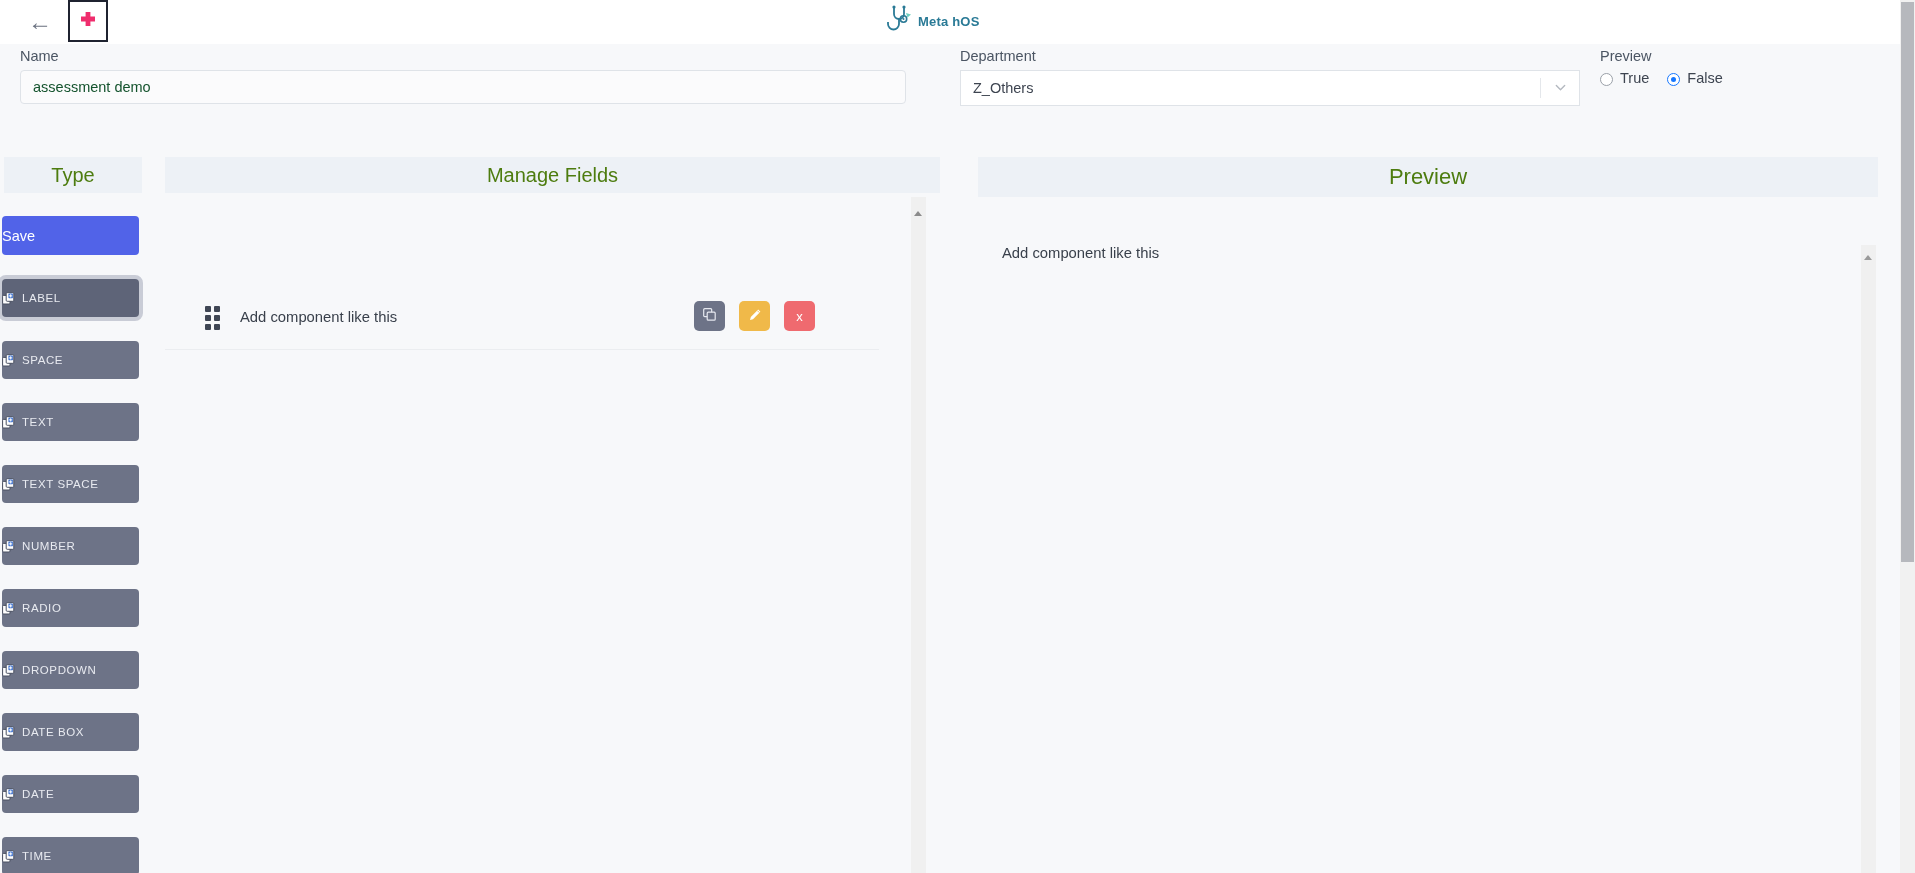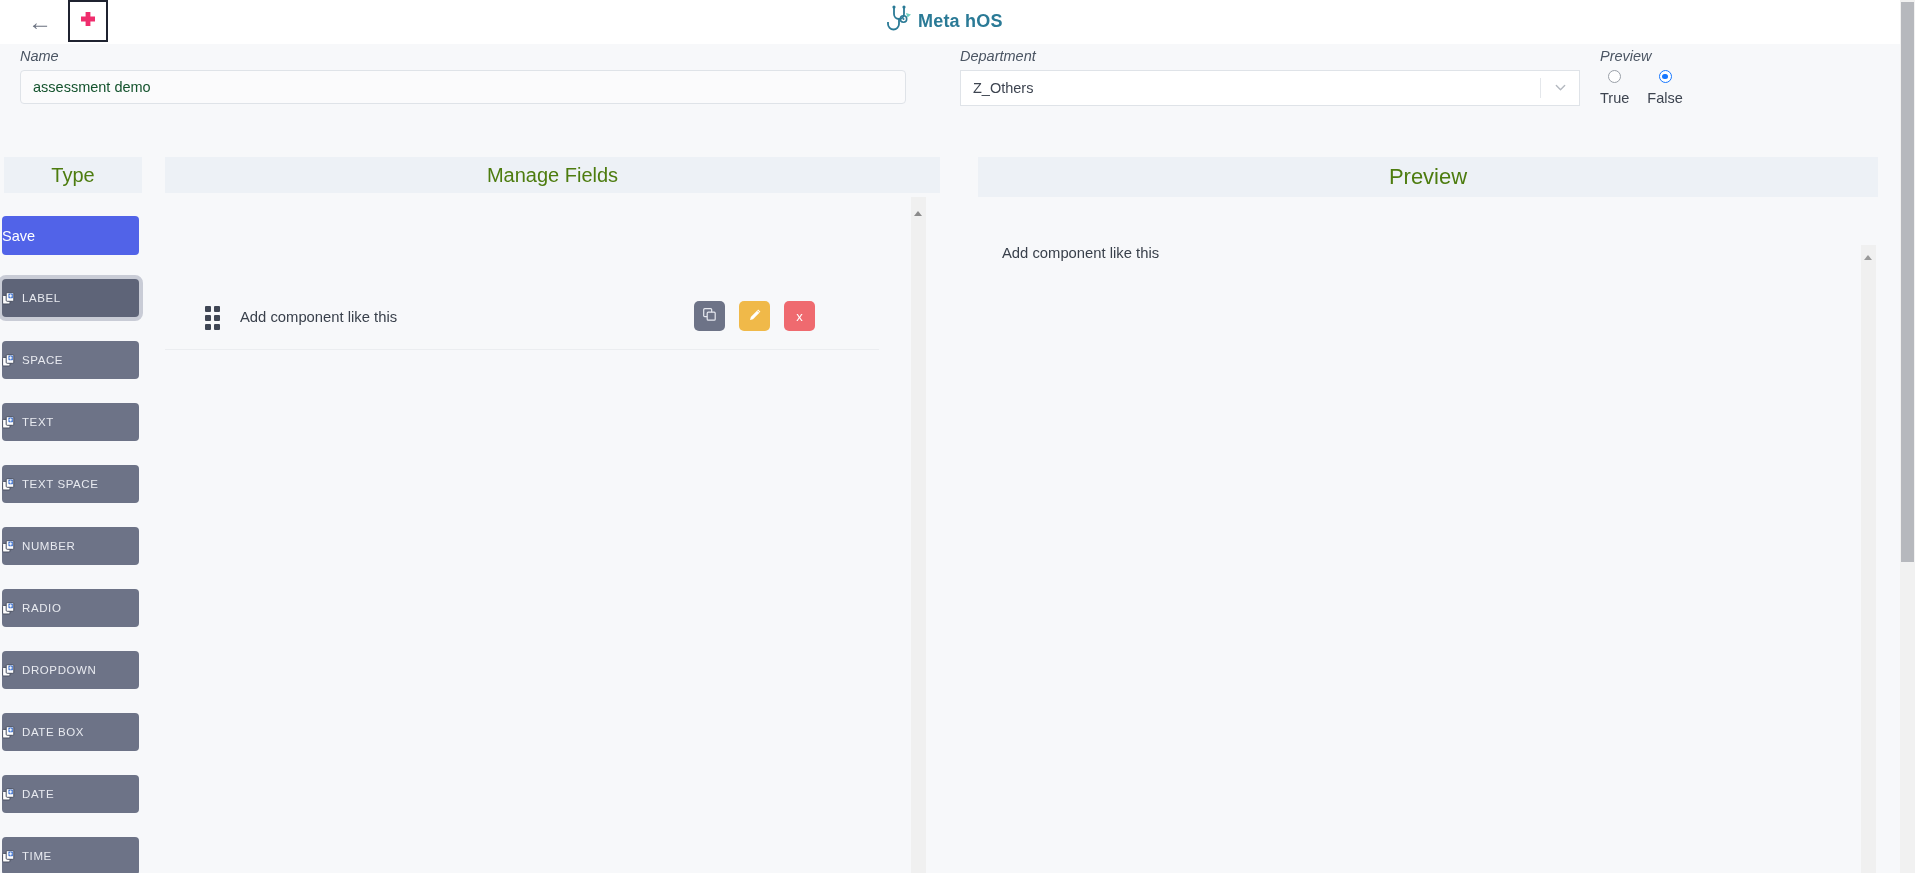--- a/index.html
+++ b/index.html
@@ -26,31 +26,31 @@
     position: absolute; left: 68px; top: 0px;
     width: 40px; height: 42px;
     border: 2px solid #1f2330; background: #fff;
     display: flex; align-items: center; justify-content: center;
   }
   .brand {
     position: absolute; left: 886px; top: 4px;
     display: flex; align-items: center; gap: 2px;
   }
   .brand-text {
-    font-size: 18px; font-weight: bold; color: #2a7a96;
+    font-size: 13px; font-weight: bold; color: #2a7a96;
     letter-spacing: .2px;
   }
 
   
   .form-strip {
     position: absolute; left: 0; top: 44px; width: 1915px; height: 84px;
     background: #f7f8fa;
   }
   .field-label {
-    font-size: 14.5px; color: #4b5563; display: block; margin-bottom: 6px; font-style: italic;
+    font-size: 14.5px; color: #4b5563; display: block; margin-bottom: 6px;
   }
   .grp-name { position: absolute; left: 20px; top: 4px; width: 886px; }
   .text-input {
     width: 886px; height: 34px; border: 1px solid #dfe3e8; border-radius: 4px;
     background: #fbfbfc; font-size: 14.5px; color: #14532d;
     padding: 0 12px; font-family: "Liberation Sans", sans-serif;
   }
   .grp-dept { position: absolute; left: 960px; top: 4px; width: 620px; }
   .select-box {
     position: relative; width: 620px; height: 36px;
@@ -61,21 +61,21 @@
   .select-sep {
     position: absolute; right: 38px; top: 7px; bottom: 7px;
     width: 1px; background: #e4e7eb;
   }
   .chev {
     position: absolute; right: 12px; top: 50%; transform: translateY(-55%);
     width: 13px; height: 13px;
   }
   .grp-disabled { position: absolute; left: 1600px; top: 4px; }
   .radio-row { display: flex; align-items: center; gap: 18px; margin-top: 4px; }
-  .radio-item { display: flex; align-items: center; gap: 7px; cursor: pointer; flex-direction: column; }
+  .radio-item { display: flex; align-items: flex-end; gap: 7px; cursor: pointer; }
   .radio-dot {
     width: 13px; height: 13px; border-radius: 50%;
     border: 1.4px solid #9aa0a8; background: #fff;
     display: inline-block; position: relative;
   }
   .radio-dot.on { border-color: #1677ff; border-width: 1.6px; }
   .radio-dot.on::after {
     content: ""; position: absolute; left: 2.6px; top: 2.6px;
     width: 5.6px; height: 5.6px; border-radius: 50%; background: #1677ff;
   }

